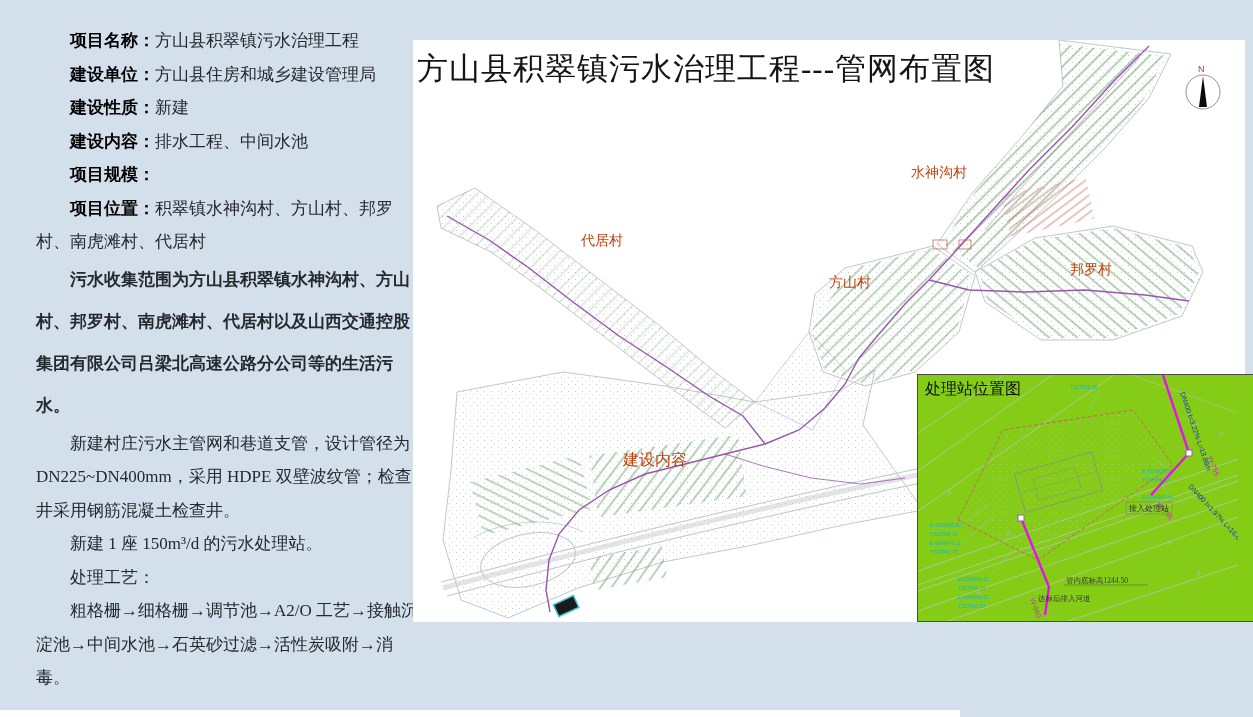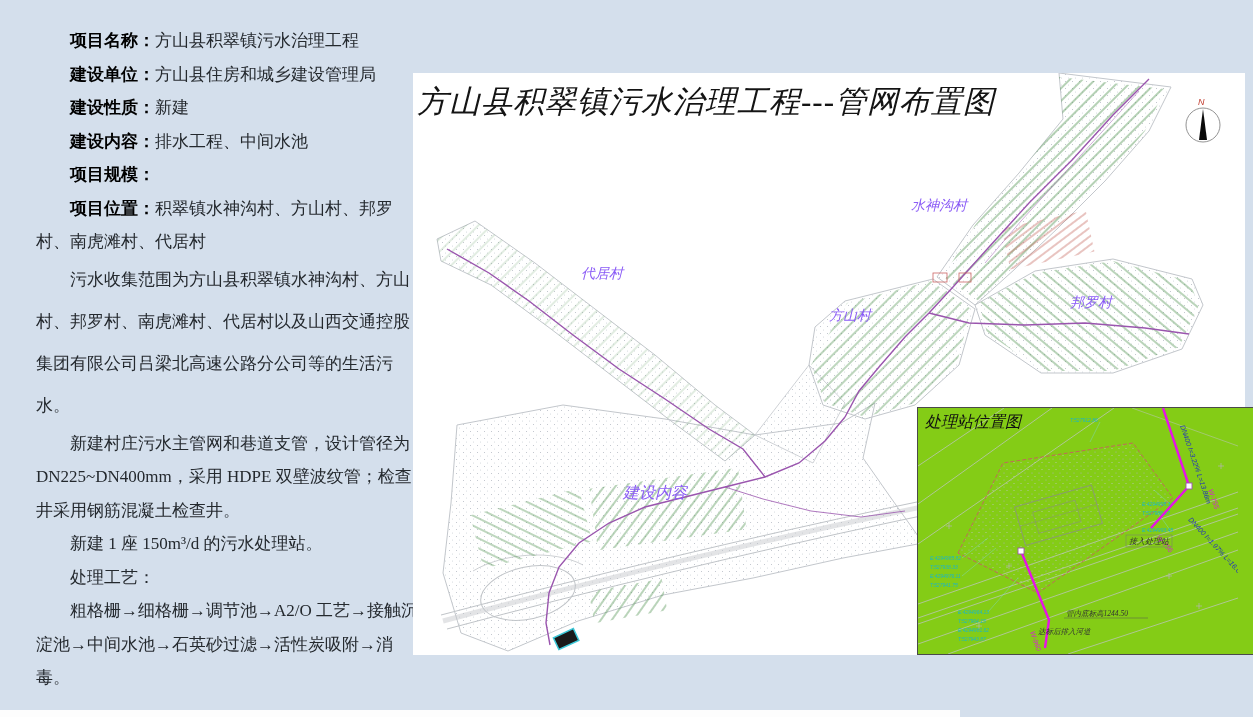--- a/index.html
+++ b/index.html
@@ -5,30 +5,30 @@
   html,body{margin:0;padding:0;}
   body{width:1253px;height:717px;background:#d4dfec;overflow:hidden;
        font-family:"Liberation Serif","DejaVu Serif",serif;}
   #screen{position:relative;width:1151px;height:717px;}
 
   
   .info-panel{position:absolute;left:36px;top:24px;width:386px;color:#24292e;font-size:17px;}
   .info-panel p{margin:0;text-indent:2em;}
   .field{line-height:33.5px;}
   .field b{color:#000;font-weight:bold;}
-  .para-wide{line-height:42px;margin-top:2px;}
+  .para-wide{line-height:42px;margin-top:2px;font-weight:bold;}
   .para{line-height:33.5px;}
   .para-first{margin-top:6px;}
 
   
-  .map-panel{position:absolute;left:413px;top:73px;width:832px;height:582px;background:#ffffff;font-style:italic;}
+  .map-panel{position:absolute;left:413px;top:40px;width:832px;height:582px;background:#ffffff;}
   .map-title{position:absolute;left:4px;top:8px;font-size:31px;letter-spacing:1px;color:#141414;
              white-space:nowrap;font-weight:500;}
   .map-svg{position:absolute;left:0;top:0;}
-  .village{position:absolute;color:#8b5cf6;font-size:14px;white-space:nowrap;}
+  .village{position:absolute;color:#c2410c;font-size:14px;white-space:nowrap;}
   .v-nanhutan{font-size:16px;}
   .north-n{position:absolute;left:785px;top:24px;color:#c0392b;font-size:9px;font-family:"Liberation Sans",sans-serif;}
 
   
   .inset{position:absolute;left:504px;top:334px;width:320px;height:246px;background:#84cc16;border:1px solid #4a4a4a;padding-left:29px;}
   .inset-title{position:absolute;left:7px;top:4px;font-size:16px;color:#111;white-space:nowrap;z-index:3;}
   .inset svg{position:absolute;left:0;top:0;}
 
   .footer-strip{position:absolute;left:0;top:710px;width:960px;height:7px;background:#fdfdfd;}
 </style>

